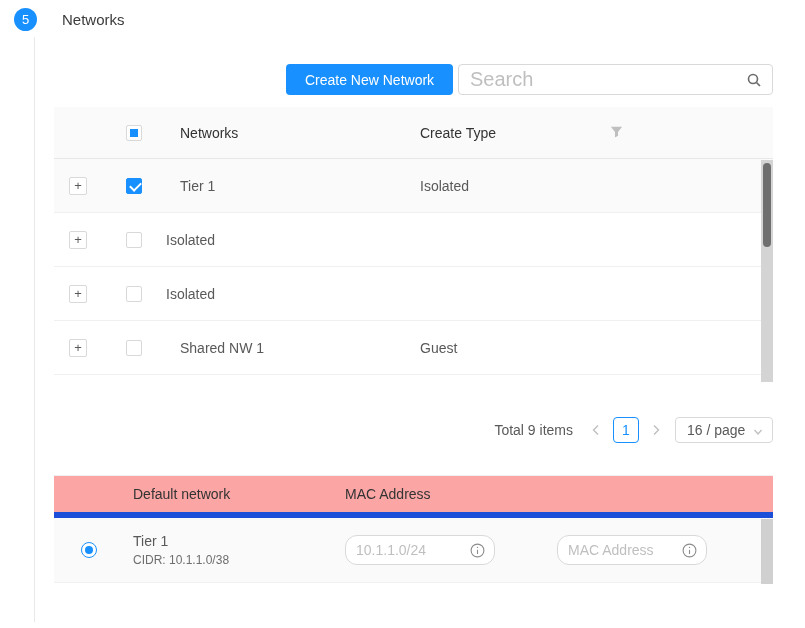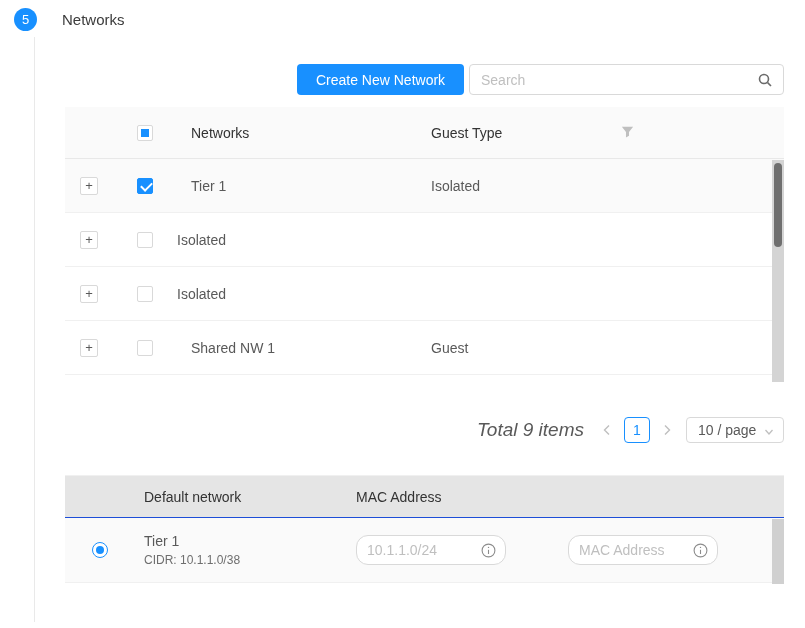--- a/index.html
+++ b/index.html
@@ -5,30 +5,30 @@
   * { margin:0; padding:0; box-sizing:border-box; }
   html,body { width:805px; height:628px; background:#fff; font-family:"Liberation Sans", sans-serif; }
   .page { position:relative; width:805px; height:628px; overflow:hidden; }
 
   
   .step-circle { position:absolute; left:14px; top:8px; width:23px; height:23px; border-radius:50%;
     background:#1890ff; color:#fff; font-size:13px; display:flex; align-items:center; justify-content:center; }
   .step-title { position:absolute; left:62px; top:11px; font-size:15px; color:#3b3b3b; font-weight:500; }
   .step-line { position:absolute; left:34px; top:37px; width:1px; height:585px; background:#e9e9e9; }
 
-  .content { position:absolute; left:65px; top:64px; width:719px; height:468px; }
+  .content { position:absolute; left:54px; top:64px; width:719px; height:468px; }
 
   
   .toolbar { position:absolute; top:0; left:0; right:0; height:31px; }
   .btn-create { position:absolute; left:232px; top:0; width:167px; height:31px; background:#1890ff;
     color:#fff; font-size:14px; border:none; border-radius:4px; cursor:pointer; font-family:inherit; }
   .search-box { position:absolute; left:404px; top:0; width:315px; height:31px; border:1px solid #d9d9d9;
     border-radius:4px; background:#fff; }
   .search-box input { position:absolute; left:11px; top:1px; width:270px; height:27px; border:none; outline:none;
-    font-size:14px; color:#595959; font-family:inherit; background:transparent; }
+    font-size:20px; color:#595959; font-family:inherit; background:transparent; }
   .search-box input::placeholder { color:#bfbfbf; }
   .search-icon { position:absolute; right:10px; top:7px; width:16px; height:16px; color:#6b6b6b; }
 
   
   .table1 { position:absolute; top:43px; left:0; right:0; }
   .t1-header { display:flex; align-items:center; height:52px; background:#fafafa; border-bottom:1px solid #e8e8e8;
     font-size:14px; font-weight:500; color:#333; }
   .t1-row { display:flex; align-items:center; height:54px; border-bottom:1px solid #f0f0f0; font-size:14px; color:#595959; background:#fff; }
   .t1-row.selected { background:#fafafa; }
   .col-expand { width:56px; }
@@ -47,32 +47,32 @@
   .checkbox.checked::after { content:''; position:absolute; left:4.5px; top:1.5px; width:5px; height:9px;
     border:solid #fff; border-width:0 2px 2px 0; transform:rotate(45deg); }
 
   .filter-icon { width:13px; height:13px; color:#bfbfbf; cursor:pointer; }
 
   .t1-scrollbar { position:absolute; right:0; top:53px; width:12px; height:222px; background:#d4d4d4; }
   .t1-thumb { position:absolute; left:2px; top:3px; width:8px; height:84px; background:#6f6f6f; border-radius:4px; cursor:grab; }
 
   
   .pagination { position:absolute; top:353px; right:0; height:26px; display:flex; align-items:center; }
-  .pg-total { font-size:19px; color:#595959; margin-right:14px;font-style:italic; }
+  .pg-total { font-size:14px; color:#595959; margin-right:14px; }
   .pg-arrow { width:18px; height:26px; display:flex; align-items:center; justify-content:center; color:#bfbfbf; cursor:pointer; }
   .pg-page { width:26px; height:26px; margin:0 8px; border:1px solid #1890ff; border-radius:4px; color:#1890ff;
     font-size:14px; display:flex; align-items:center; justify-content:center; background:#fff; cursor:pointer; }
   .pg-size { width:98px; height:26px; margin-left:10px; border:1px solid #d9d9d9; border-radius:4px; background:#fff;
     font-size:14px; color:#595959; display:flex; align-items:center; padding-left:11px; position:relative; cursor:pointer; }
   .pg-size-caret { position:absolute; right:9px; top:9px; width:10px; height:10px; color:#bfbfbf; }
 
   
   .table2 { position:absolute; top:411px; left:0; right:0; }
-  .t2-header { display:flex; align-items:center; height:43px; background:#e5e5e5; border-top:1px solid #f0f0f0;
-    border-bottom:1px solid #1d4ed8; font-size:14px; font-weight:500; color:#333; }
+  .t2-header { display:flex; align-items:center; height:43px; background:#fca5a5; border-top:1px solid #f0f0f0;
+    border-bottom:6px solid #1d4ed8; font-size:14px; font-weight:500; color:#333; }
   .t2-row { display:flex; align-items:center; height:65px; background:#fafafa; border-bottom:1px solid #f0f0f0; position:relative; }
   .col2-radio { width:79px; }
   .col2-name { width:212px; }
   .col2-ip { width:212px; }
   .col2-mac { width:216px; }
   .radio { position:relative; display:block; margin-left:27px; width:16px; height:16px; border-radius:50%;
     border:1px solid #1890ff; background:#fff; cursor:pointer; }
   .radio::after { content:''; position:absolute; left:3px; top:3px; width:8px; height:8px; border-radius:50%; background:#1890ff; }
   .t2-name { font-size:14px; color:#595959; }
   .t2-cidr { font-size:12px; color:#6e6e6e; margin-top:4px; }
@@ -107,21 +107,21 @@
       </div>
     </div>
 
     <div class="table1">
       <div class="t1-header">
         <div class="col-expand"></div>
         <div class="col-check">
           <span class="checkbox indeterminate"></span>
         </div>
         <div class="col-name">Networks</div>
-        <div class="col-guest">Guest Type</div>
+        <div class="col-guest">Create Type</div>
         <div class="col-filter">
           <svg class="filter-icon" viewBox="0 0 12 12" fill="currentColor">
             <path d="M0.8 0.8 h10.4 L7.4 5.6 v3.4 l-2.8 1.6 V5.6 Z"></path>
           </svg>
         </div>
       </div>
 
       <div class="t1-row selected">
         <div class="col-expand">
             <button class="expand-btn">+</button>
@@ -180,21 +180,21 @@
             <polyline points="7,1.5 2.5,6 7,10.5"></polyline>
           </svg>
       </span>
       <span class="pg-page">1</span>
       <span class="pg-arrow">
         <svg width="10" height="12" viewBox="0 0 10 12" fill="none" stroke="currentColor" stroke-width="1.4">
             <polyline points="3,1.5 7.5,6 3,10.5"></polyline>
           </svg>
       </span>
       <span class="pg-size">
-        <span>10 / page</span>
+        <span>16 / page</span>
         <svg class="pg-size-caret" viewBox="0 0 10 10" fill="none" stroke="currentColor" stroke-width="1.3">
             <polyline points="1.5,3 5,7 8.5,3"></polyline>
           </svg>
       </span>
     </div>
 
     <div class="table2">
       <div class="t2-header">
         <div class="col2-radio"></div>
         <div class="col2-name">Default network</div>

